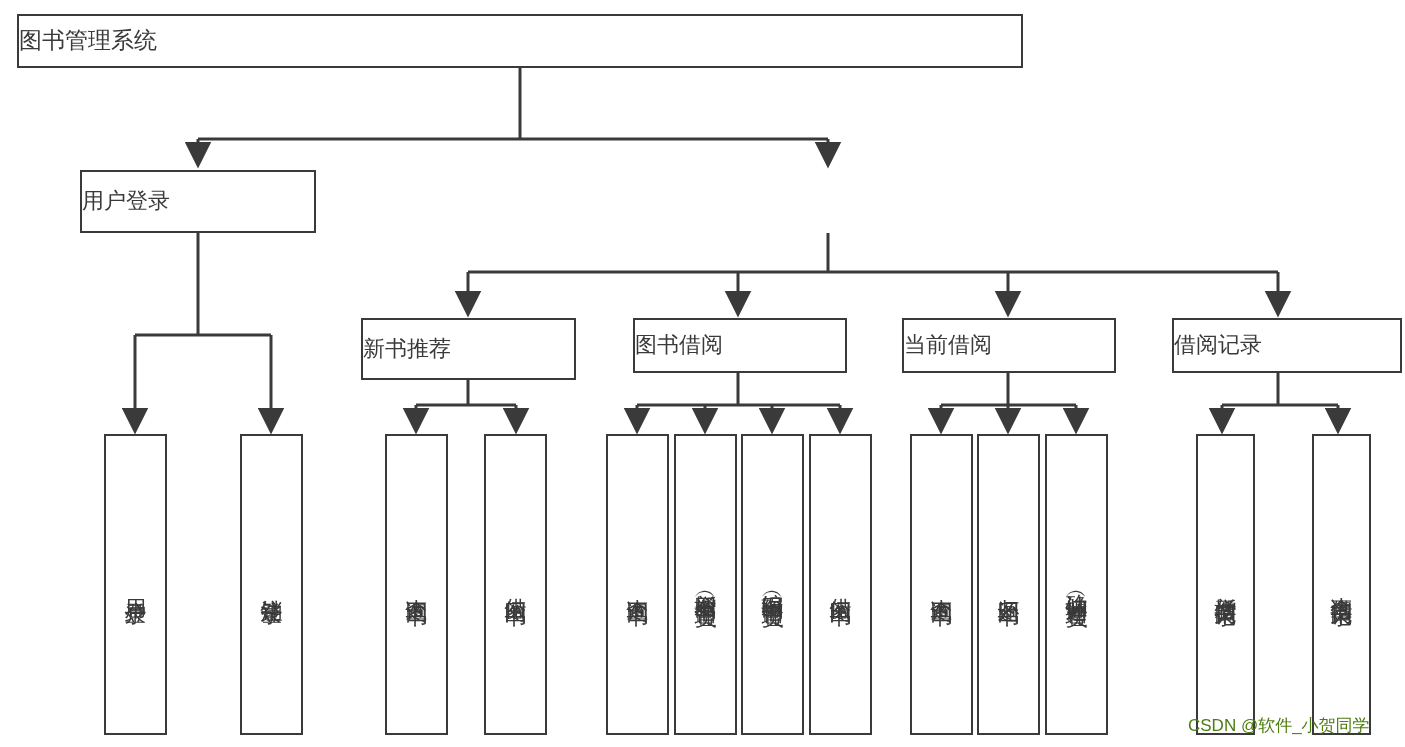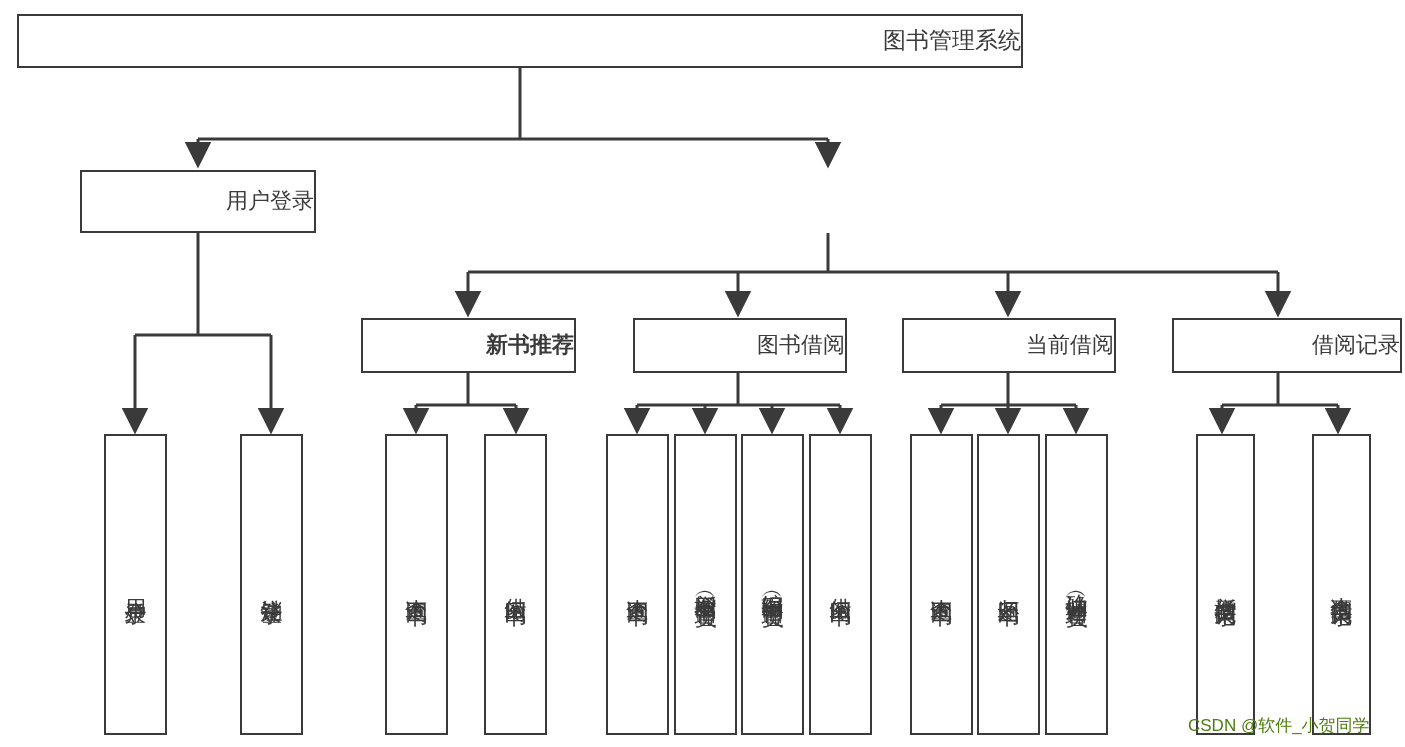--- a/index.html
+++ b/index.html
@@ -26,21 +26,21 @@
     height: 747px;
     pointer-events: none;
   }
   .node {
     position: absolute;
     box-sizing: border-box;
     border: 2px solid #3a3a3a;
     background: #ffffff;
     display: flex;
     align-items: center;
-    justify-content: flex-end;
+    justify-content: flex-start;
     z-index: 2;
   }
   .node .node-label {
     color: #3a3a3a;
     line-height: 1.12;
     text-align: center;
     white-space: nowrap;
   }
   
   .node.horiz .node-label {
@@ -127,21 +127,21 @@
   </svg>
 
   <div class="node horiz root" style="left:17px; top:14px; width:1006px; height:54px;">
     <span class="node-label">图书管理系统</span>
   </div>
 
   <div class="node horiz" style="left:80px; top:170px; width:236px; height:63px;">
     <span class="node-label">用户登录</span>
   </div>
 
-  <div class="node horiz" style="left:361px; top:318px; width:215px; height:55px;font-weight:bold;">
+  <div class="node horiz" style="left:361px; top:318px; width:215px; height:62px;">
     <span class="node-label">新书推荐</span>
   </div>
   <div class="node horiz" style="left:902px; top:318px; width:214px; height:55px;">
     <span class="node-label">当前借阅</span>
   </div>
   <div class="node horiz" style="left:633px; top:318px; width:214px; height:55px;">
     <span class="node-label">图书借阅</span>
   </div>
   <div class="node horiz" style="left:1172px; top:318px; width:230px; height:55px;">
     <span class="node-label">借阅记录</span>

